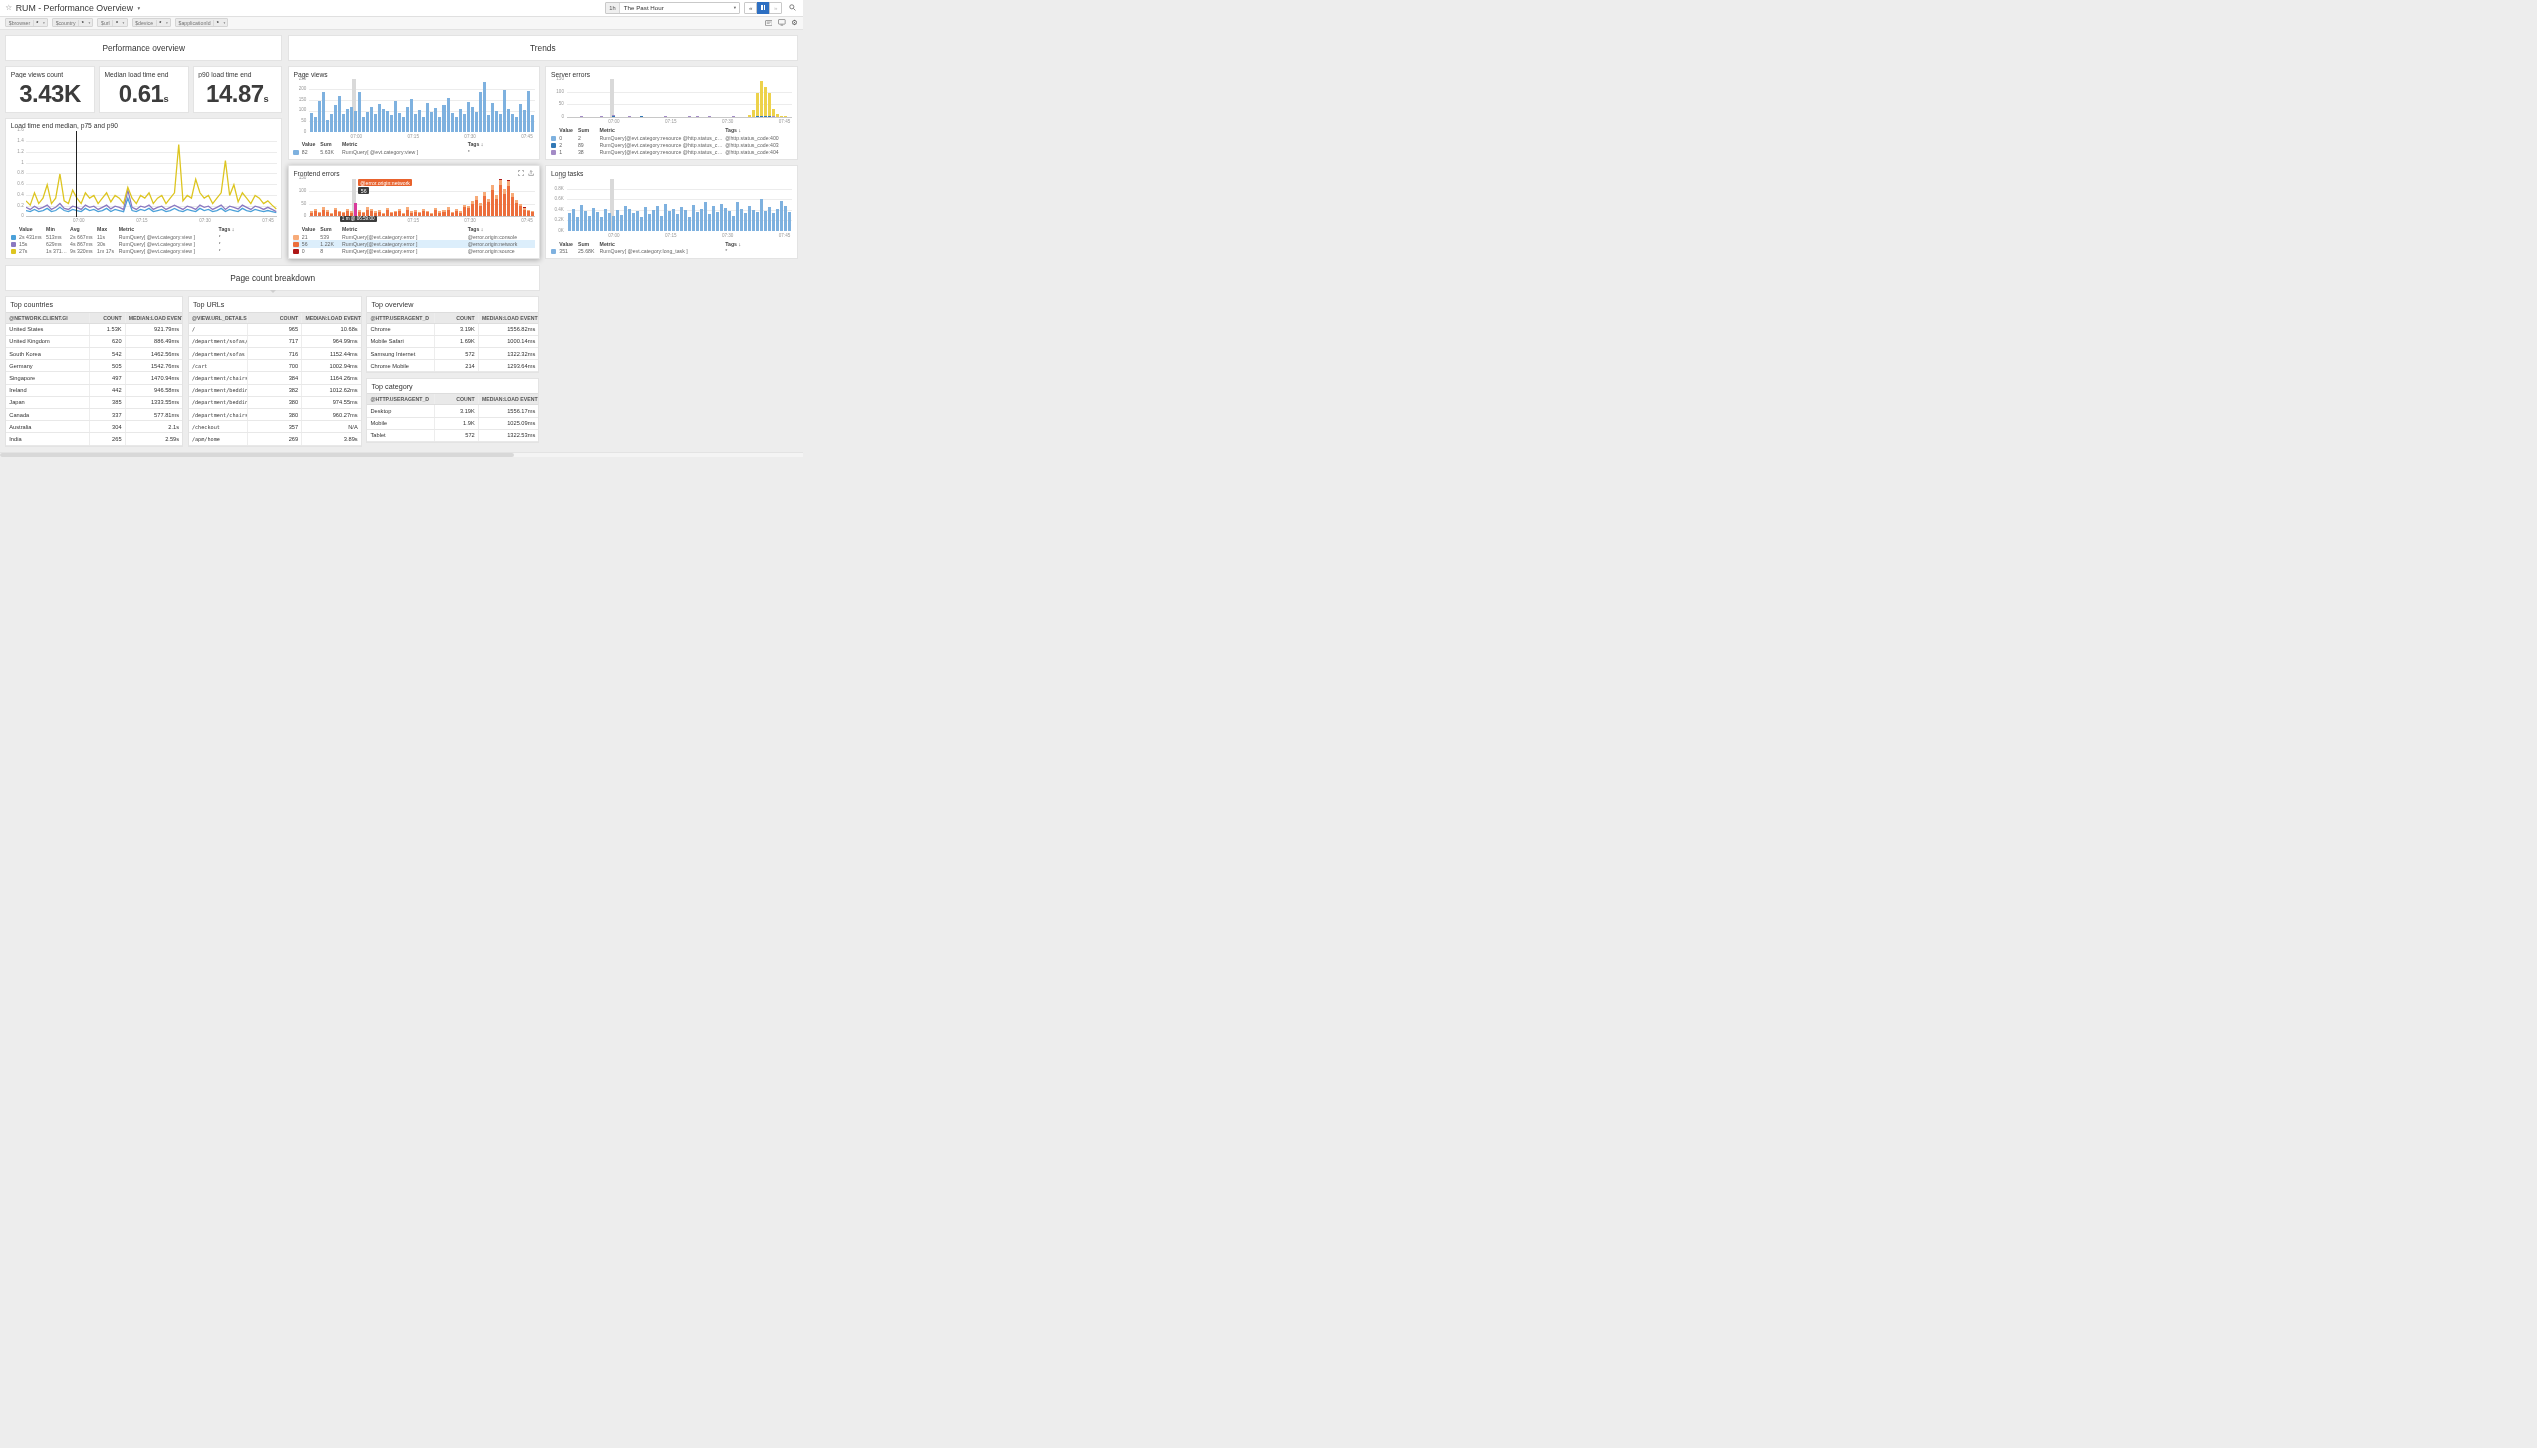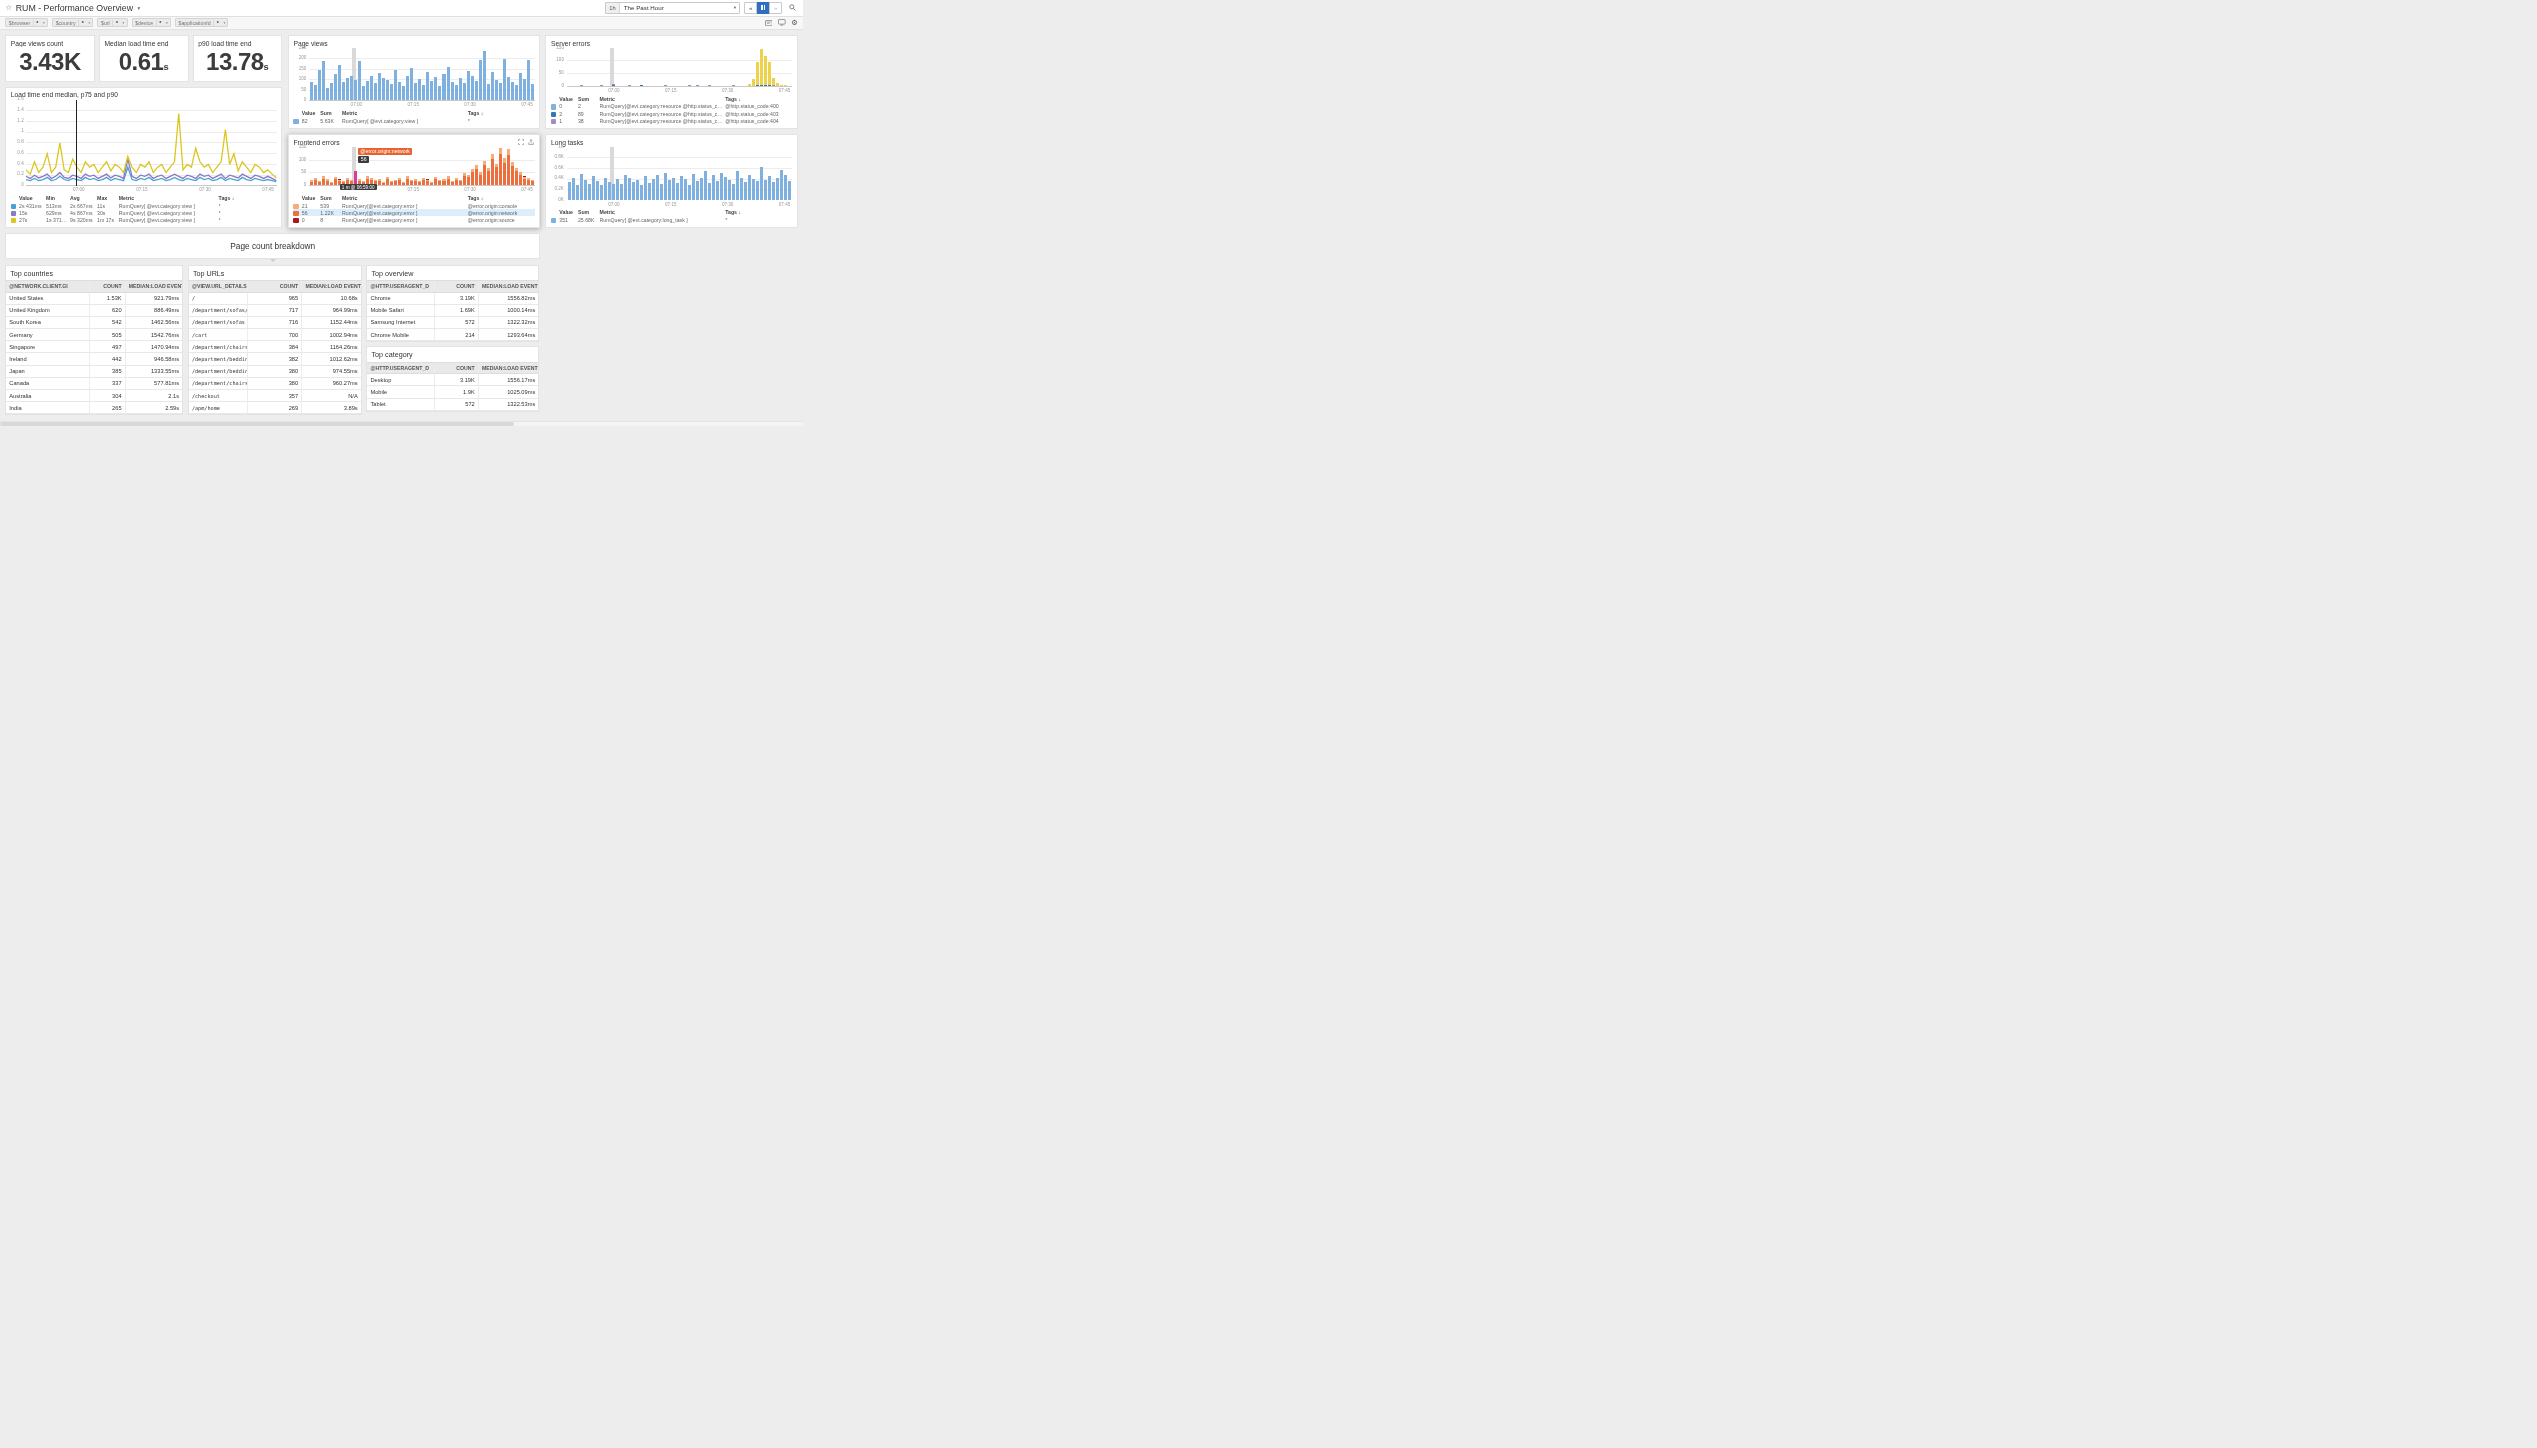--- a/index.html
+++ b/index.html
@@ -184,36 +184,44 @@
           <rect x="1" y="1" width="13" height="9" rx="1" fill="none" stroke="#666" stroke-width="1.2"></rect>
           <line x1="5" y1="12" x2="10" y2="12" stroke="#666" stroke-width="1.4"></line>
         </svg>
     </span>
     <span class="ficon gear">⚙</span>
   </div>
 </div>
 
 <div class="dash">
 
+  <div class="row1">
+    <div class="sec sec-perf">
+      <span>Performance overview</span>
+    </div>
+    <div class="sec sec-trends">
+      <span>Trends</span>
+    </div>
+  </div>
 
   <div class="row2">
 
     <div class="leftcol">
       <div class="widgets">
         <div class="widget">
           <div class="widget-title">Page views count</div>
           <div class="widget-value"><span>3.43K</span><span class="widget-unit"></span></div>
         </div>
         <div class="widget">
           <div class="widget-title">Median load time end</div>
           <div class="widget-value"><span>0.61</span><span class="widget-unit">s</span></div>
         </div>
         <div class="widget">
           <div class="widget-title">p90 load time end</div>
-          <div class="widget-value"><span>13.78</span><span class="widget-unit">s</span></div>
+          <div class="widget-value"><span>14.87</span><span class="widget-unit">s</span></div>
         </div>
       </div>
 
       <div class="panel load-panel">
         <div class="panel-title">Load time end median, p75 and p90</div>
         <div class="chart">
           <div class="yaxis">
               <div class="yinner">
                 <div class="ylab" style="bottom: 0%;">0</div>
                 <div class="ylab" style="bottom: 12.5%;">0.2</div>

